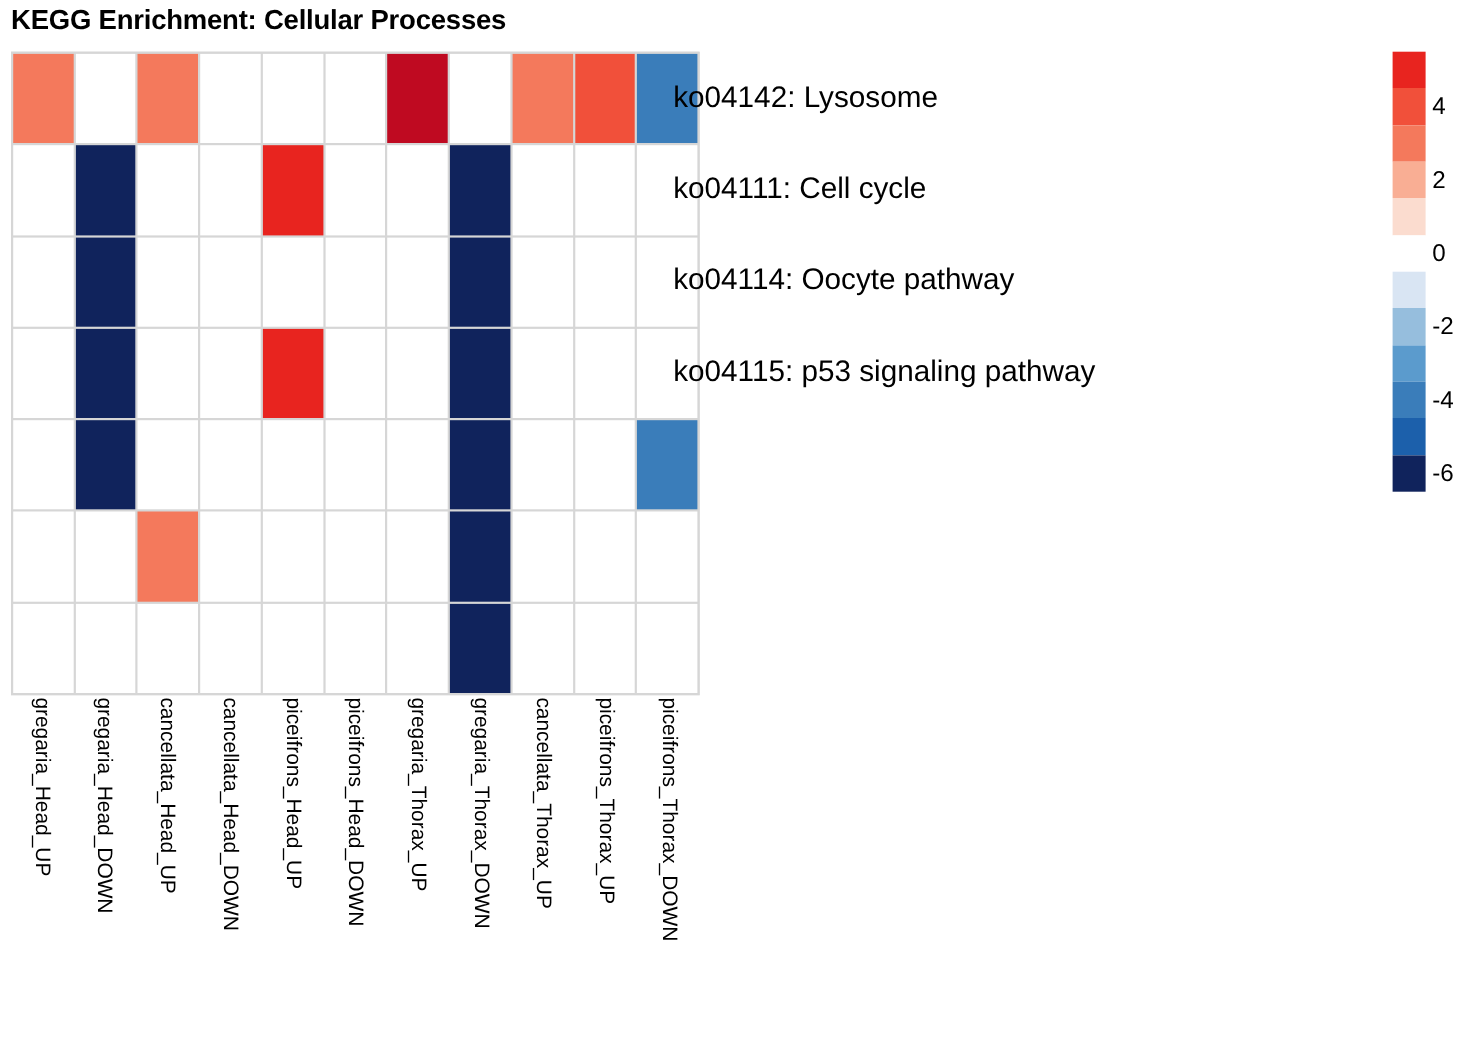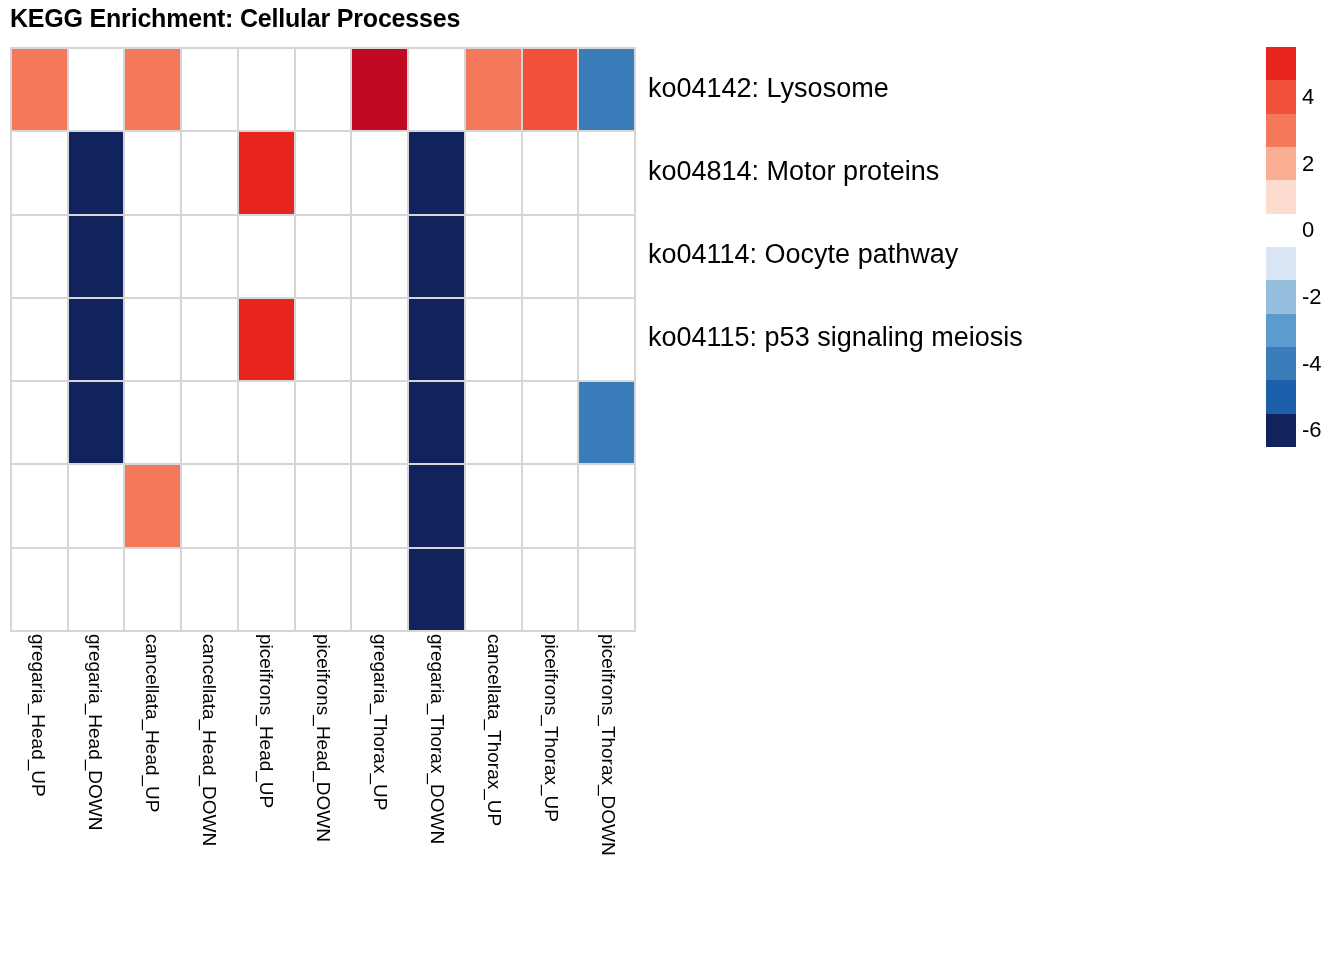--- a/index.html
+++ b/index.html
@@ -42,21 +42,21 @@
     border: 2px solid #d6d6d6;
     box-sizing: content-box;
   }
   .hm-cell {
     background: #ffffff;
   }
 
   
   #row-labels {
     position: absolute;
-    left: 648px;
+    left: 612px;
     top: 47px;
     width: 620px;
     height: 581px;
     display: grid;
     grid-template-rows: repeat(7, 1fr);
   }
   .row-label {
     display: flex;
     align-items: center;
     font-size: 27px;
@@ -206,23 +206,23 @@
     <div class="hm-cell" style="background: rgb(255, 255, 255);"></div>
     <div class="hm-cell" style="background: rgb(255, 255, 255);"></div>
     <div class="hm-cell" style="background: rgb(16, 35, 92);"></div>
     <div class="hm-cell" style="background: rgb(255, 255, 255);"></div>
     <div class="hm-cell" style="background: rgb(255, 255, 255);"></div>
     <div class="hm-cell" style="background: rgb(255, 255, 255);"></div>
   </div>
 
 <div id="row-labels">
     <div class="row-label">ko04142: Lysosome</div>
-    <div class="row-label">ko04814: Motor proteins</div>
+    <div class="row-label">ko04111: Cell cycle</div>
     <div class="row-label">ko04114: Oocyte pathway</div>
-    <div class="row-label">ko04115: p53 signaling meiosis</div>
+    <div class="row-label">ko04115: p53 signaling pathway</div>
   </div>
 
 <div id="col-labels">
     <div class="col-label-cell">
       <span class="col-label">gregaria_Head_UP</span>
     </div>
     <div class="col-label-cell">
       <span class="col-label">gregaria_Head_DOWN</span>
     </div>
     <div class="col-label-cell">

